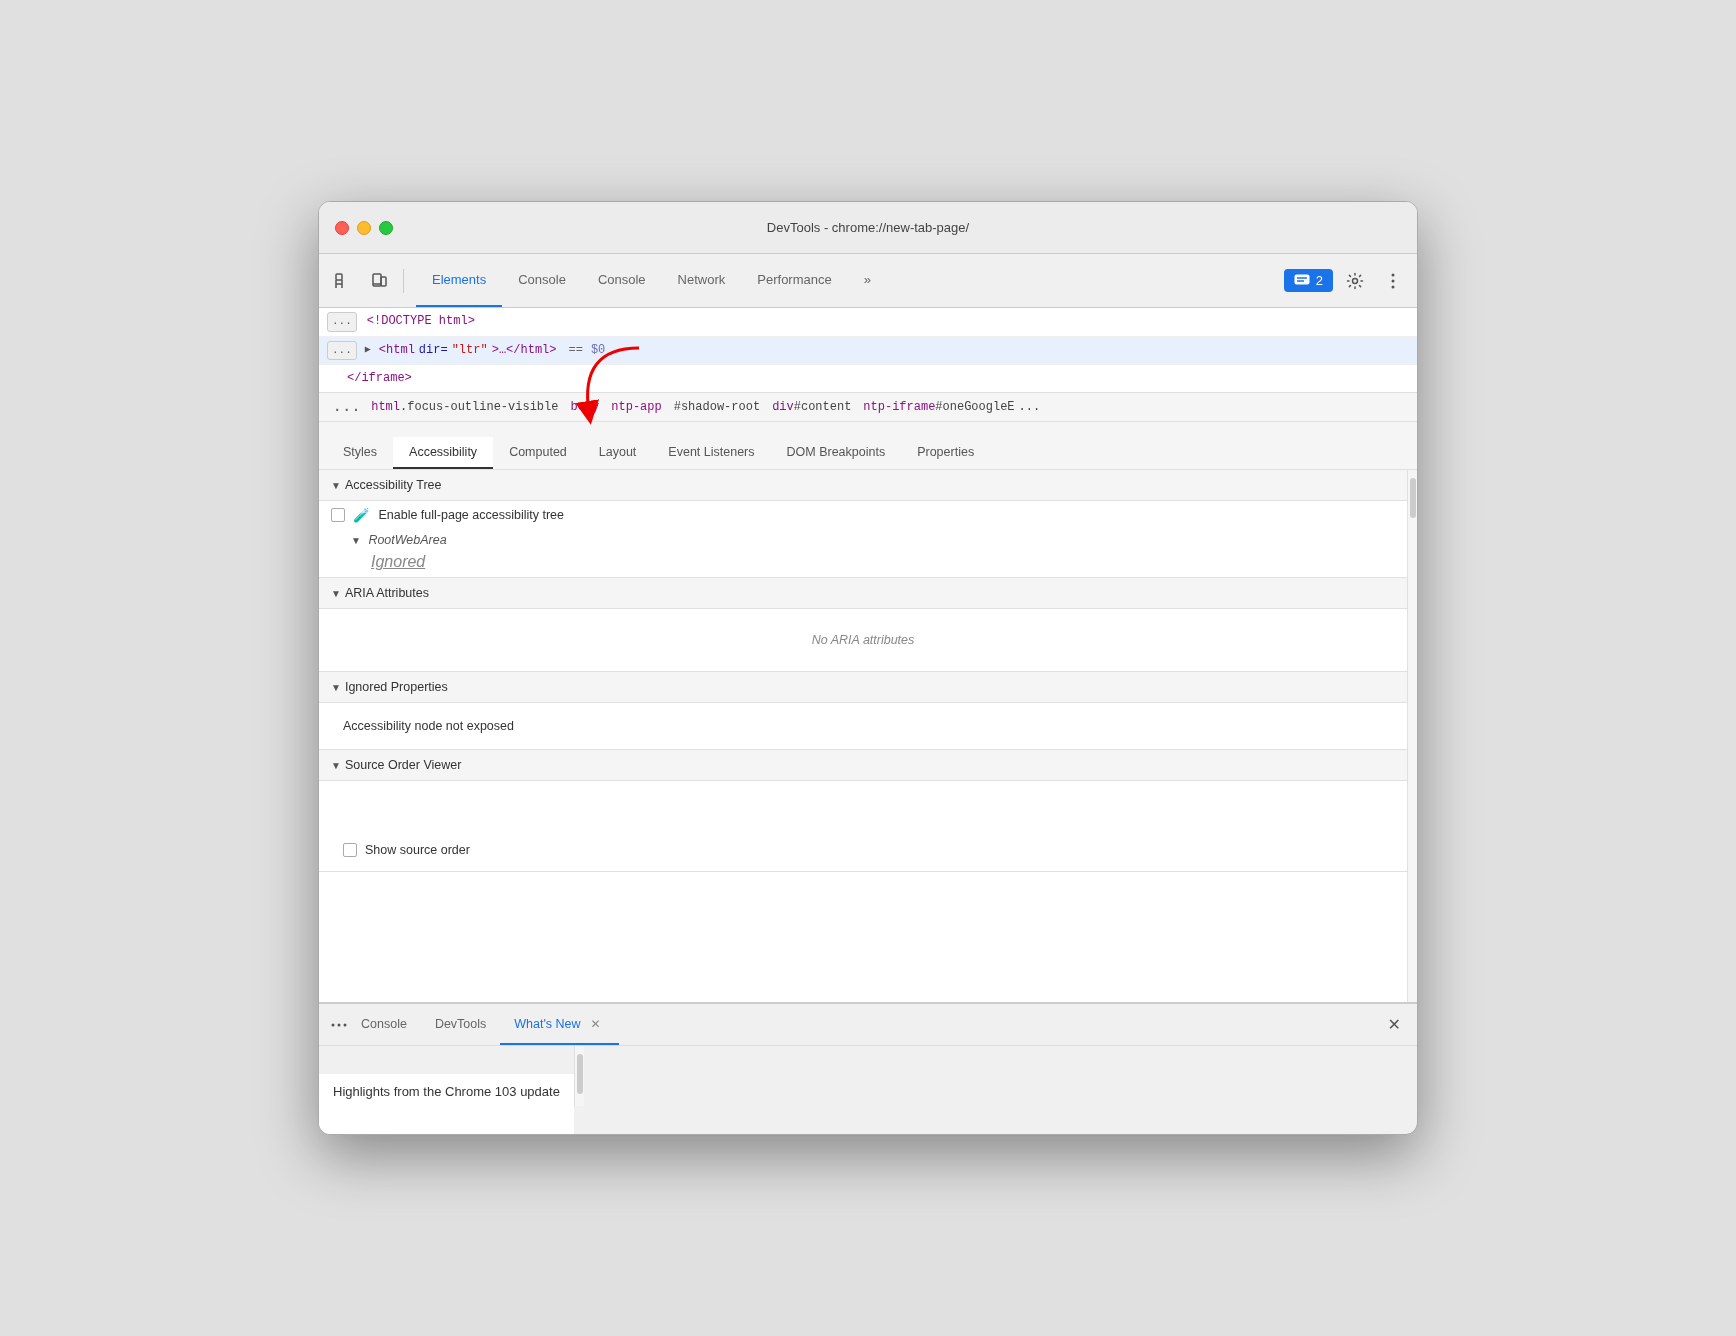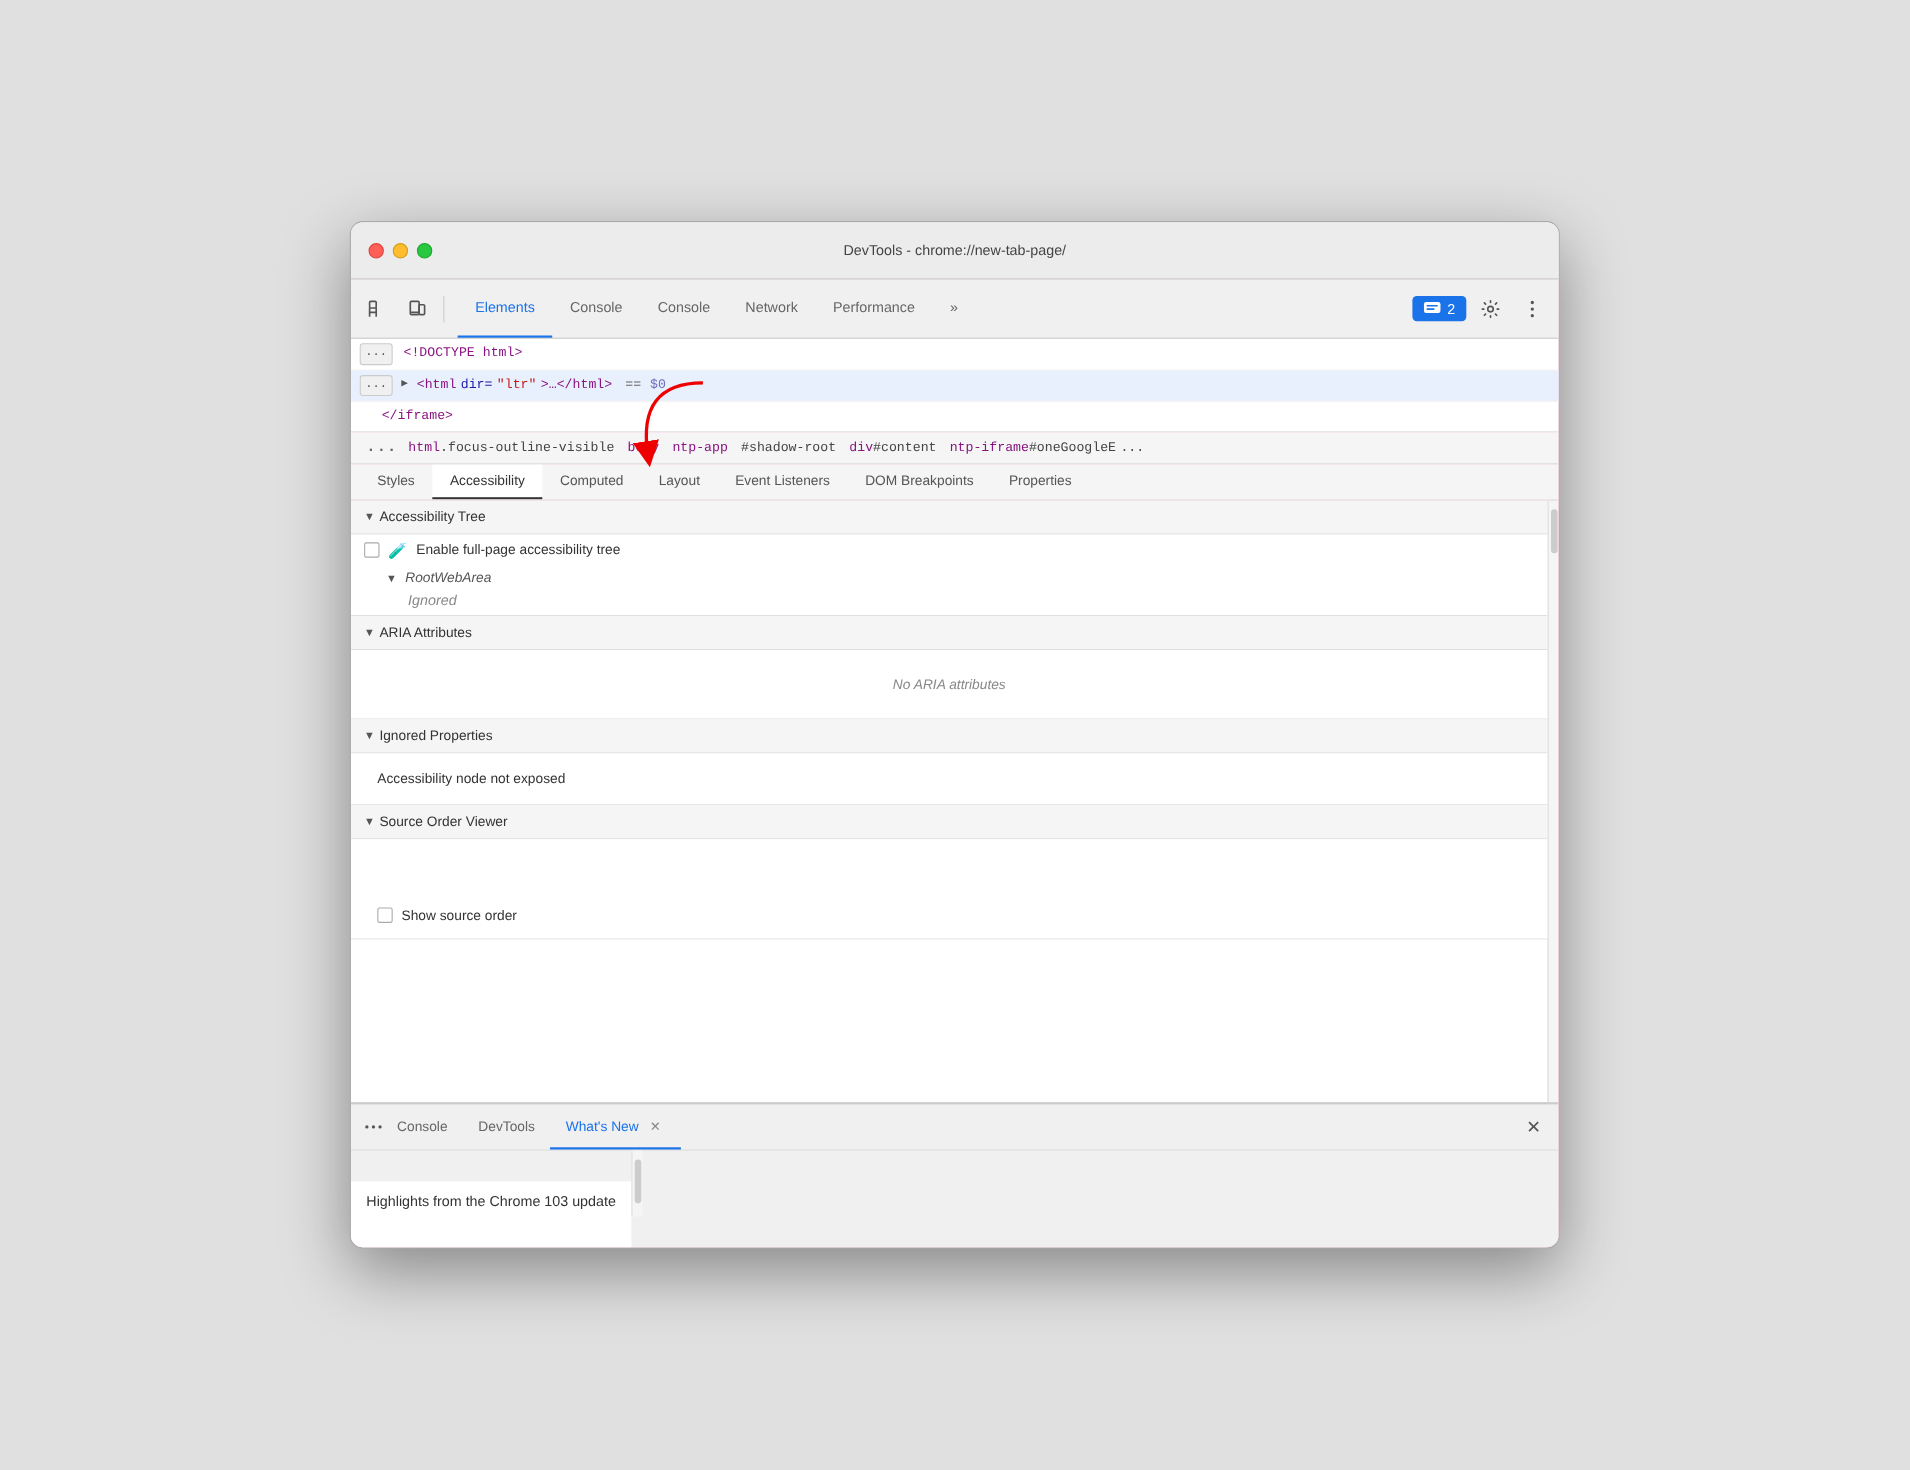--- a/index.html
+++ b/index.html
@@ -204,20 +204,21 @@
       overflow-x: auto;
     }
 
     .sub-tab {
       padding: 8px 16px;
       font-size: 12.5px;
       color: #555;
       cursor: pointer;
       border-bottom: 2px solid transparent;
       white-space: nowrap;
+      margin-top: 15px;
     }
 
     .sub-tab.active {
       color: #333;
       border-bottom: 2px solid #333;
       font-weight: 500;
       background: white;
     }
 
     
@@ -274,22 +275,23 @@
     .root-web-area {
       font-style: italic;
       color: #555;
       font-size: 12.5px;
       padding: 4px 12px 4px 32px;
     }
 
     .ignored-text {
       font-style: italic;
       color: #888;
-      font-size: 13px;
+      font-size: 16px;
       padding: 2px 12px 6px 52px;
+      text-decoration: underline;
     }
 
     .triangle-expand {
       font-size: 10px;
       color: #555;
       margin-right: 4px;
     }
 
     
     .aria-empty {
@@ -392,21 +394,21 @@
       margin-right: 4px;
       font-size: 10px;
       color: #555;
     }
 
     
     .devtools-body {
       display: flex;
       flex-direction: column;
       height: 880px;
-      background: #f9a8d4;
+      background: #0c4a6e;
     }
 
     .main-flex {
       display: flex;
       flex: 1;
       overflow: hidden;
     }
 
     .main-panel {
       flex: 1;

